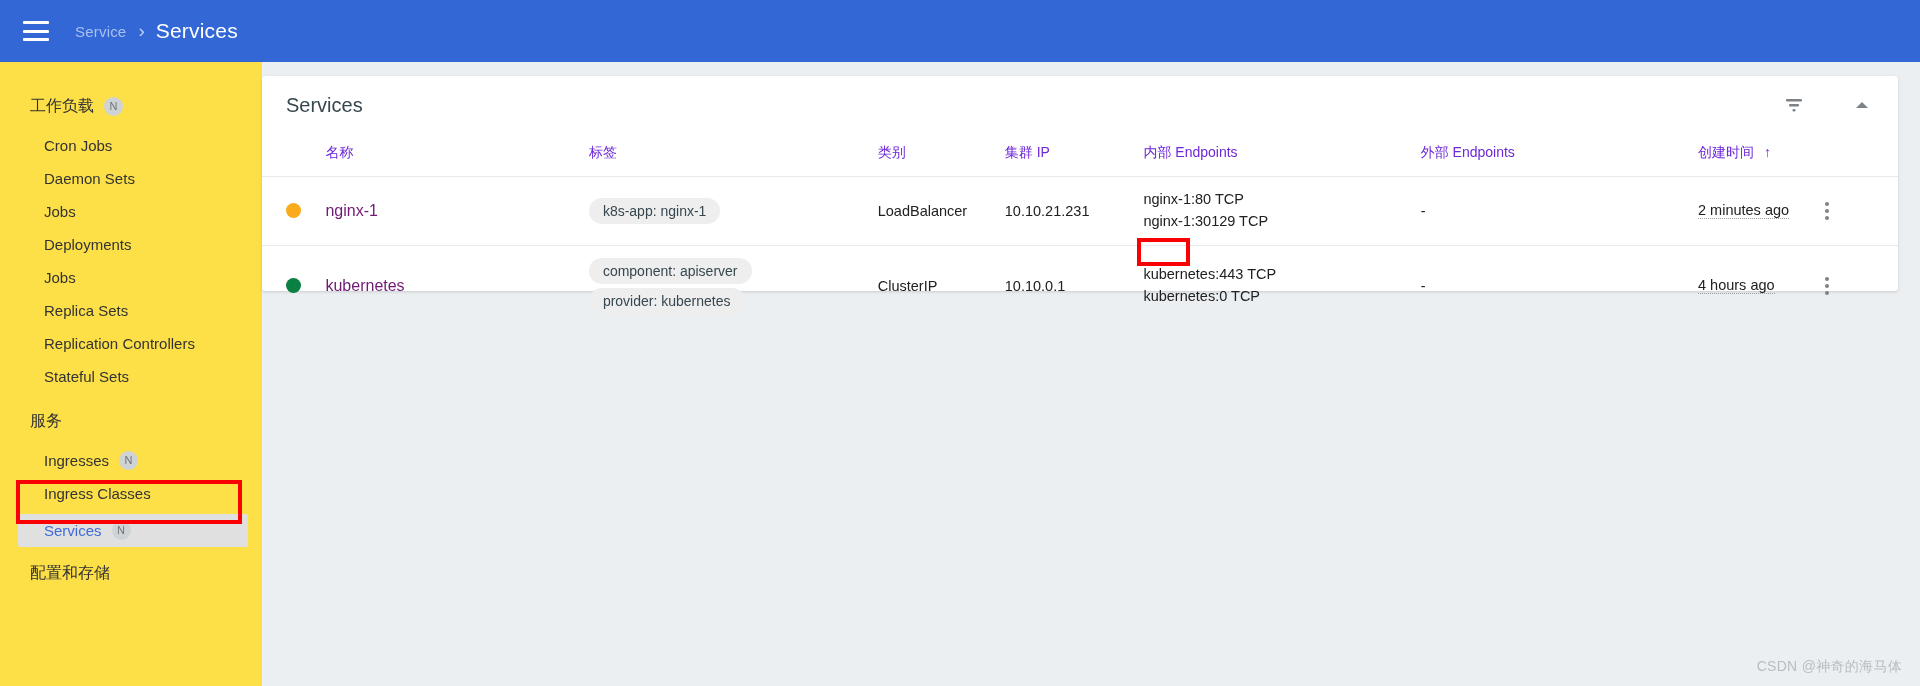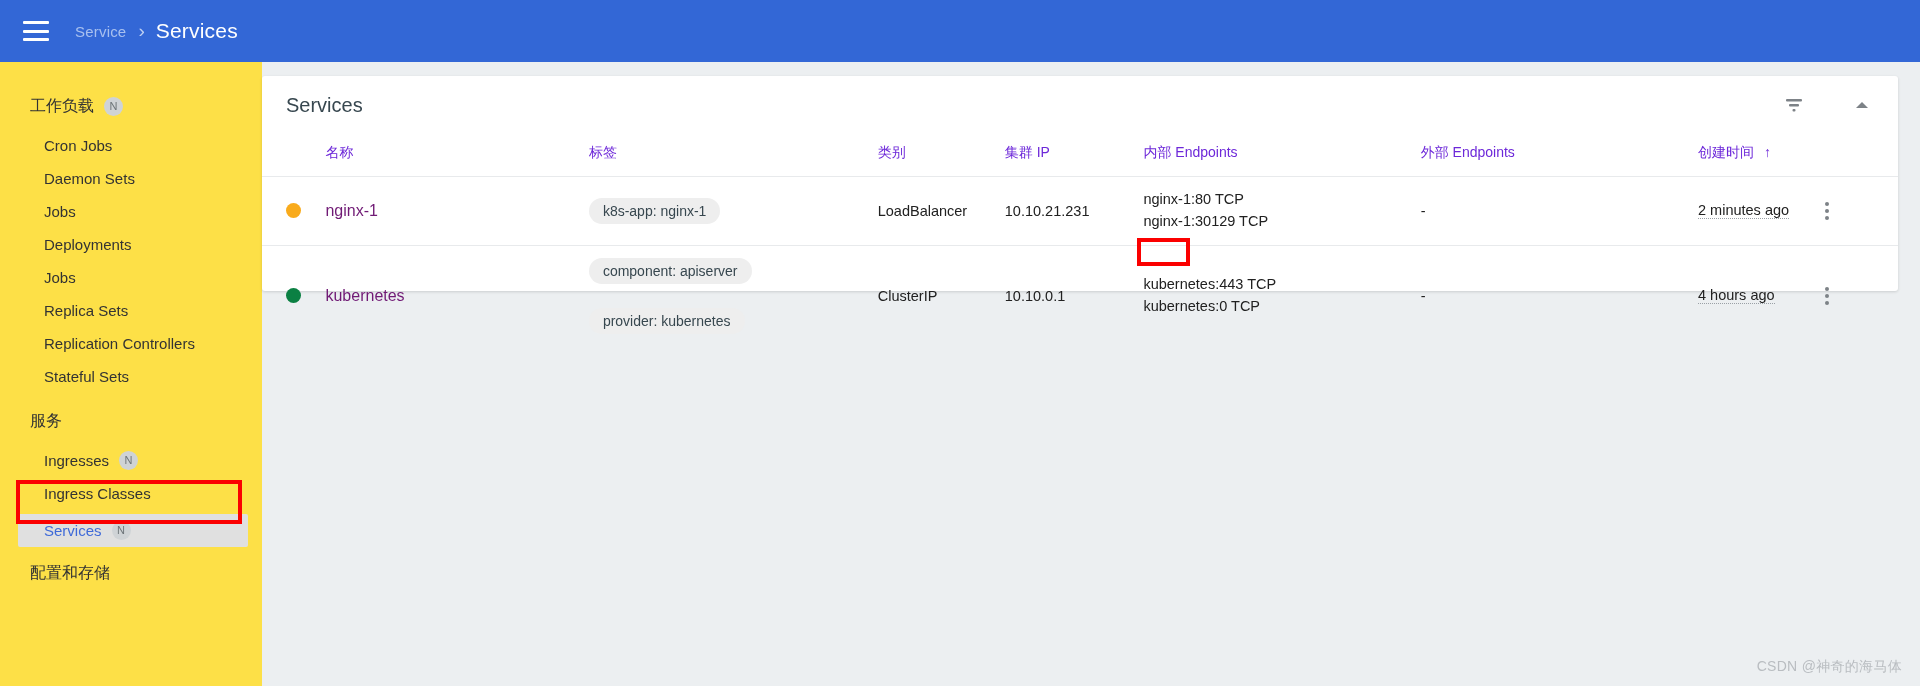--- a/index.html
+++ b/index.html
@@ -108,21 +108,21 @@
   .col-int   { width: 240px; }
   .col-ext   { width: 240px; }
   .col-cre   { width: 110px; }
   .col-menu  { width: 70px; }
 
   .dot { width: 15px; height: 15px; border-radius: 50%; display: block; }
   .svc-link { color: #701a75; font-size: 16px; text-decoration: none; cursor: pointer; }
   .chip {
     display: inline-block; background: #eeeeee; color: #37474f;
     border-radius: 14px; padding: 5px 14px; font-size: 14px;
-    margin-bottom: 24px; white-space: nowrap;
+    margin-bottom: 4px; white-space: nowrap;
   }
   .chip:last-child { margin-bottom: 0; }
   .ep-line { line-height: 1.5; white-space: nowrap; }
   .time-cell { position: relative; }
   .time-txt {
     border-bottom: 1px dotted #9aa0a6; line-height: 1.45;
     display: inline; cursor: help;
   }
   .kebab { width: 4px; margin: 0 auto; cursor: pointer; }
   .kebab i { display: block; width: 4px; height: 4px; border-radius: 50%; background: #7d8287; margin-bottom: 3px; }

